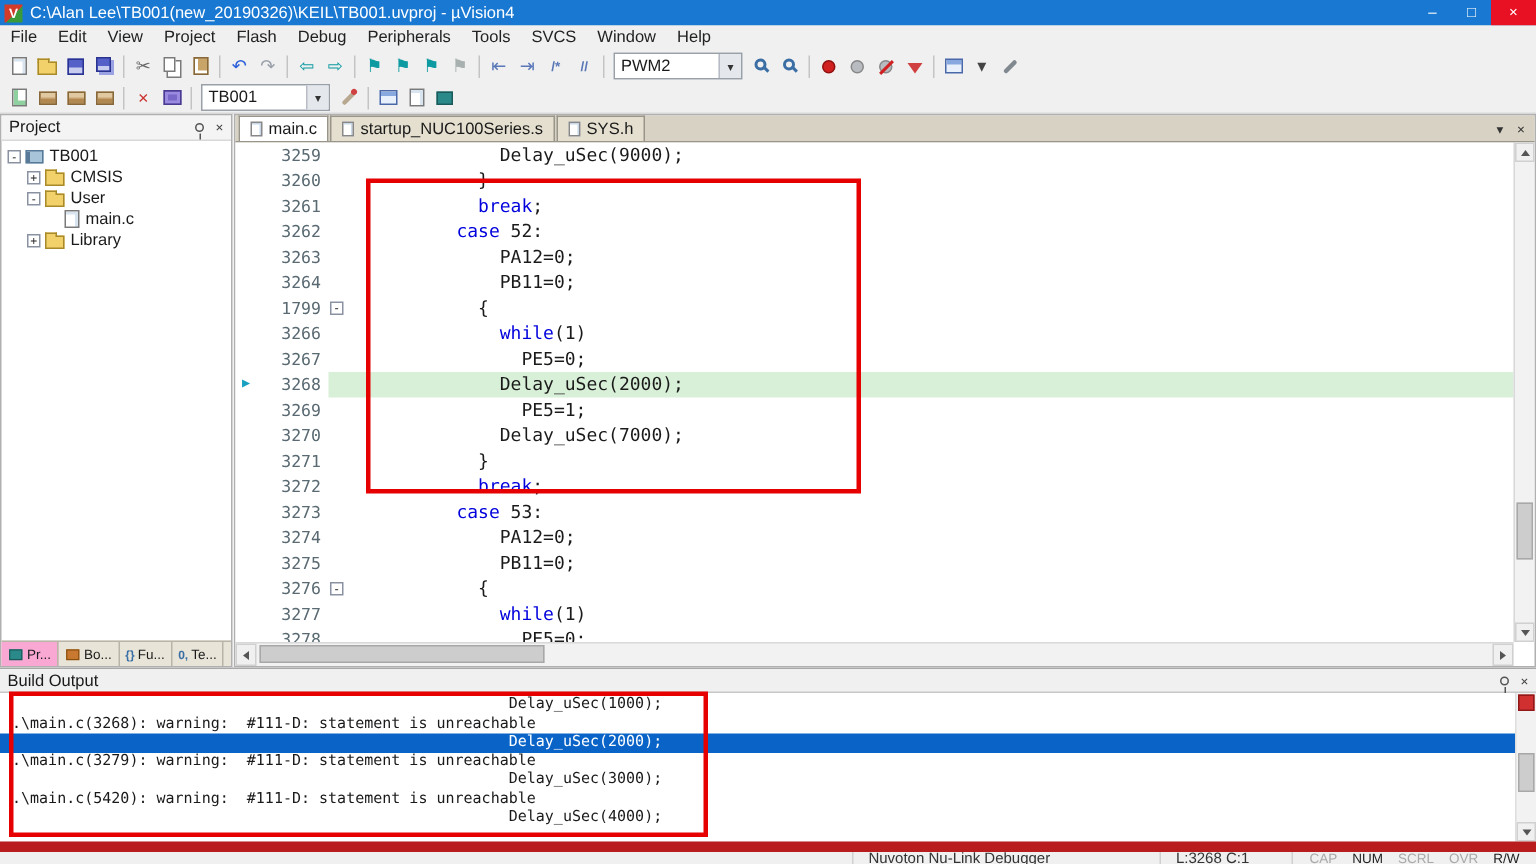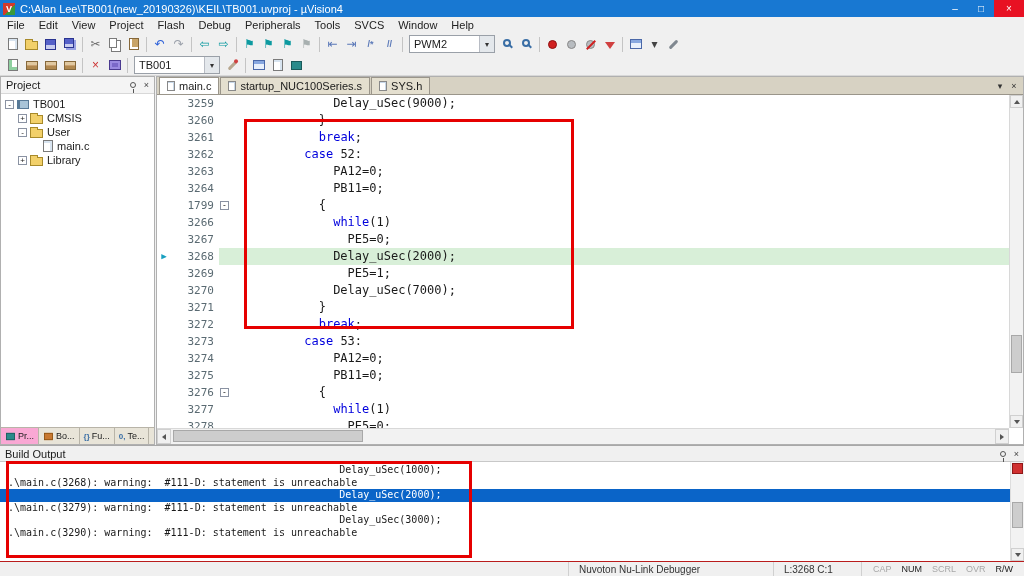--- a/index.html
+++ b/index.html
@@ -106,21 +106,21 @@
 
 .buildpanel{position:absolute;left:0;top:445px;width:1024px;height:116px;background:#fff;border-top:1px solid #a8a8a8}
 .bo-header{height:16px;background:#f0f0f0;border-bottom:1px solid #c8c8c8;display:flex;align-items:center;padding:0 5px;font-size:11px}
 .bo-body{position:absolute;top:16px;left:0;right:14px;bottom:0;overflow:hidden;padding-top:2px}
 .bo-line{height:12.5px;line-height:12.5px;font-family:"DejaVu Sans Mono",monospace;font-size:10px;white-space:pre;padding-left:8px}
 .bo-line.sel{background:var(--c-sel,#0a64c8);color:#fff}
 .bo-vscroll{position:absolute;top:16px;right:0;bottom:0;width:14px;background:#f2f2f2;border-left:1px solid #ddd}
 .redbox{position:absolute;top:1px;left:1px;width:11px;height:11px;background:#d03030;border:1px solid #901818}
 
 
-.statusbar{position:absolute;left:0;bottom:0;width:1024px;height:15px;background:#f0f0f0;border-top:1px solid #b91c1c;display:flex;align-items:center;font-size:10px;color:#333}
+.statusbar{position:absolute;left:0;bottom:0;width:1024px;height:15px;background:#f0f0f0;border-top:7px solid #b91c1c;display:flex;align-items:center;font-size:10px;color:#333}
 .sb-spacer{flex:1}
 .sb-seg{border-left:1px solid #d0d0d0;height:100%;display:flex;align-items:center;padding:0 10px;white-space:nowrap}
 .sb-flags{border-left:1px solid #d0d0d0;height:100%;display:flex;align-items:center;padding:0 6px;font-size:9px}
 .sb-flag{padding:0 5px;color:#a8a8a8}
 .sb-flag.active{color:#222;font-weight:normal}
 
 
 .annot{position:absolute;border:3px solid var(--c-red,#e60000);z-index:40;pointer-events:none}
 #annot-editor{left:244px;top:119px;width:330px;height:210px}
 #annot-output{left:6px;top:461px;width:466px;height:97px}
@@ -517,21 +517,22 @@
       <span class="ic-pin"></span>
       <span class="pp-close">×</span>
     </span>
   </div>
   <div class="bo-body" id="bo">
       <div class="bo-line">                                                       Delay_uSec(1000);</div>
       <div class="bo-line">.\main.c(3268): warning:  #111-D: statement is unreachable</div>
       <div class="bo-line sel">                                                       Delay_uSec(2000);</div>
       <div class="bo-line">.\main.c(3279): warning:  #111-D: statement is unreachable</div>
       <div class="bo-line">                                                       Delay_uSec(3000);</div>
-      <div class="bo-line">.\main.c(3290): warning:  #111-D: statement is unreachable</div>
+      <div class="bo-line">.\main.c(5420): warning:  #111-D: statement is unreachable</div>
+      <div class="bo-line">                                                       Delay_uSec(4000);</div>
     </div>
   <div class="bo-vscroll">
     <span class="redbox"></span>
     <span class="vthumb" style="top:40%;height:26px"></span>
     <span class="sbtn" style="bottom:0;left:0;width:13px;height:13px">
         <span class="tri-down"></span>
       </span>
   </div>
 </div>
 

